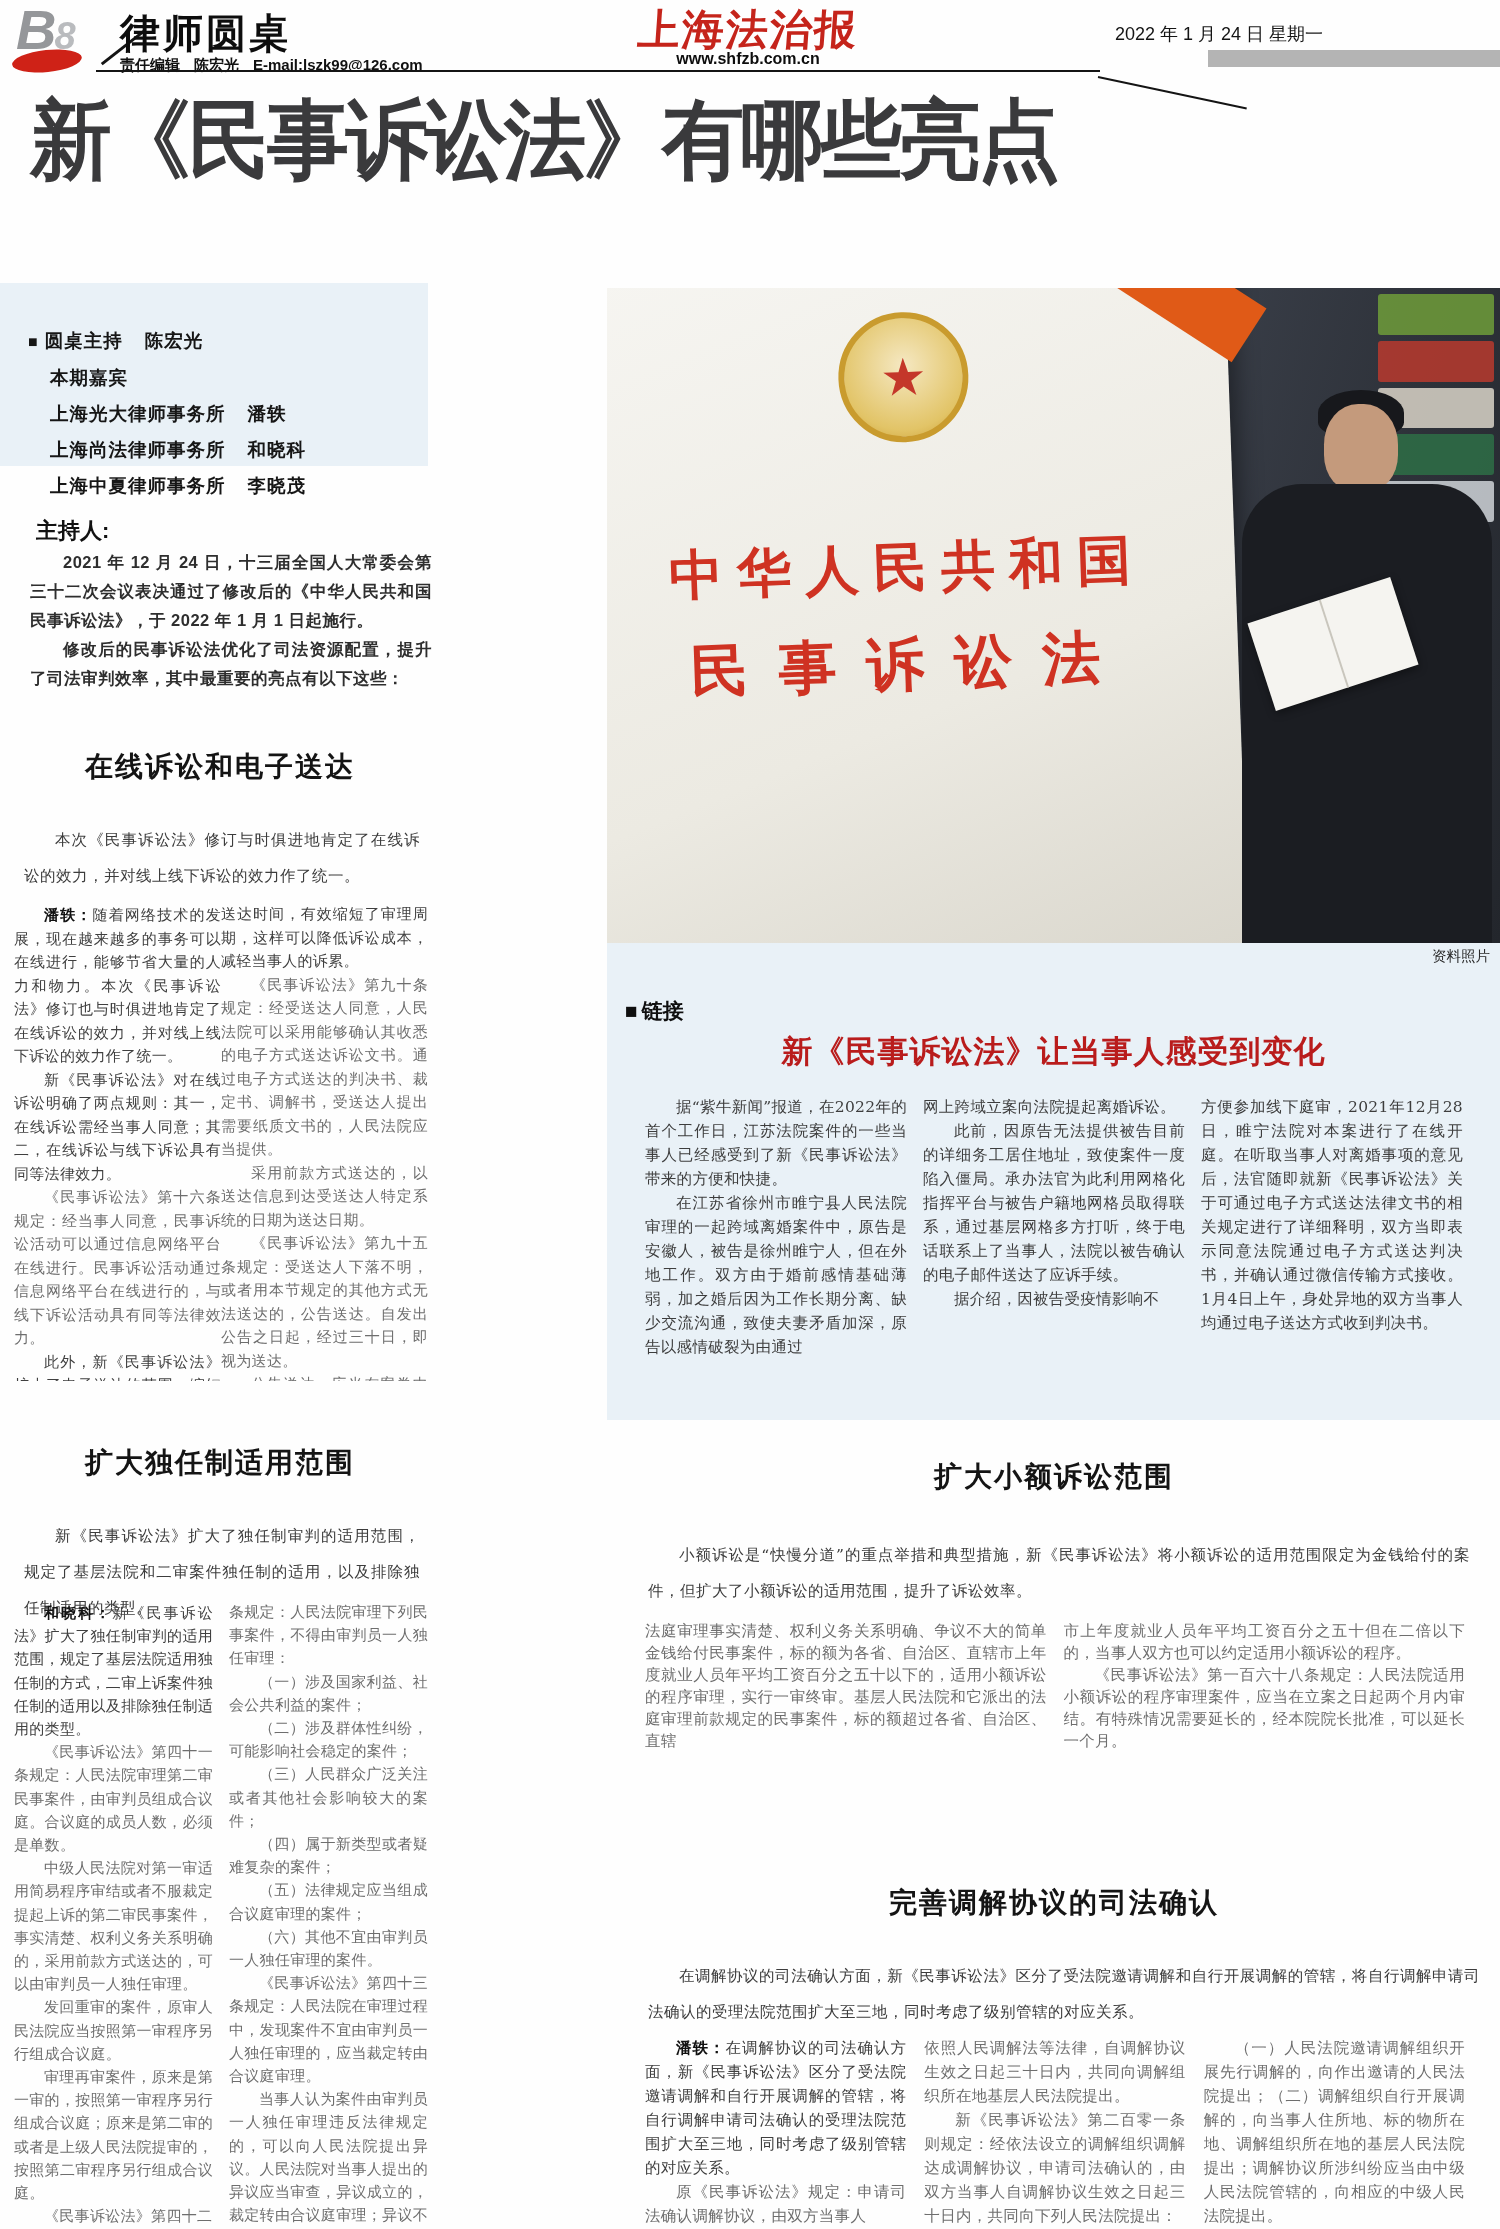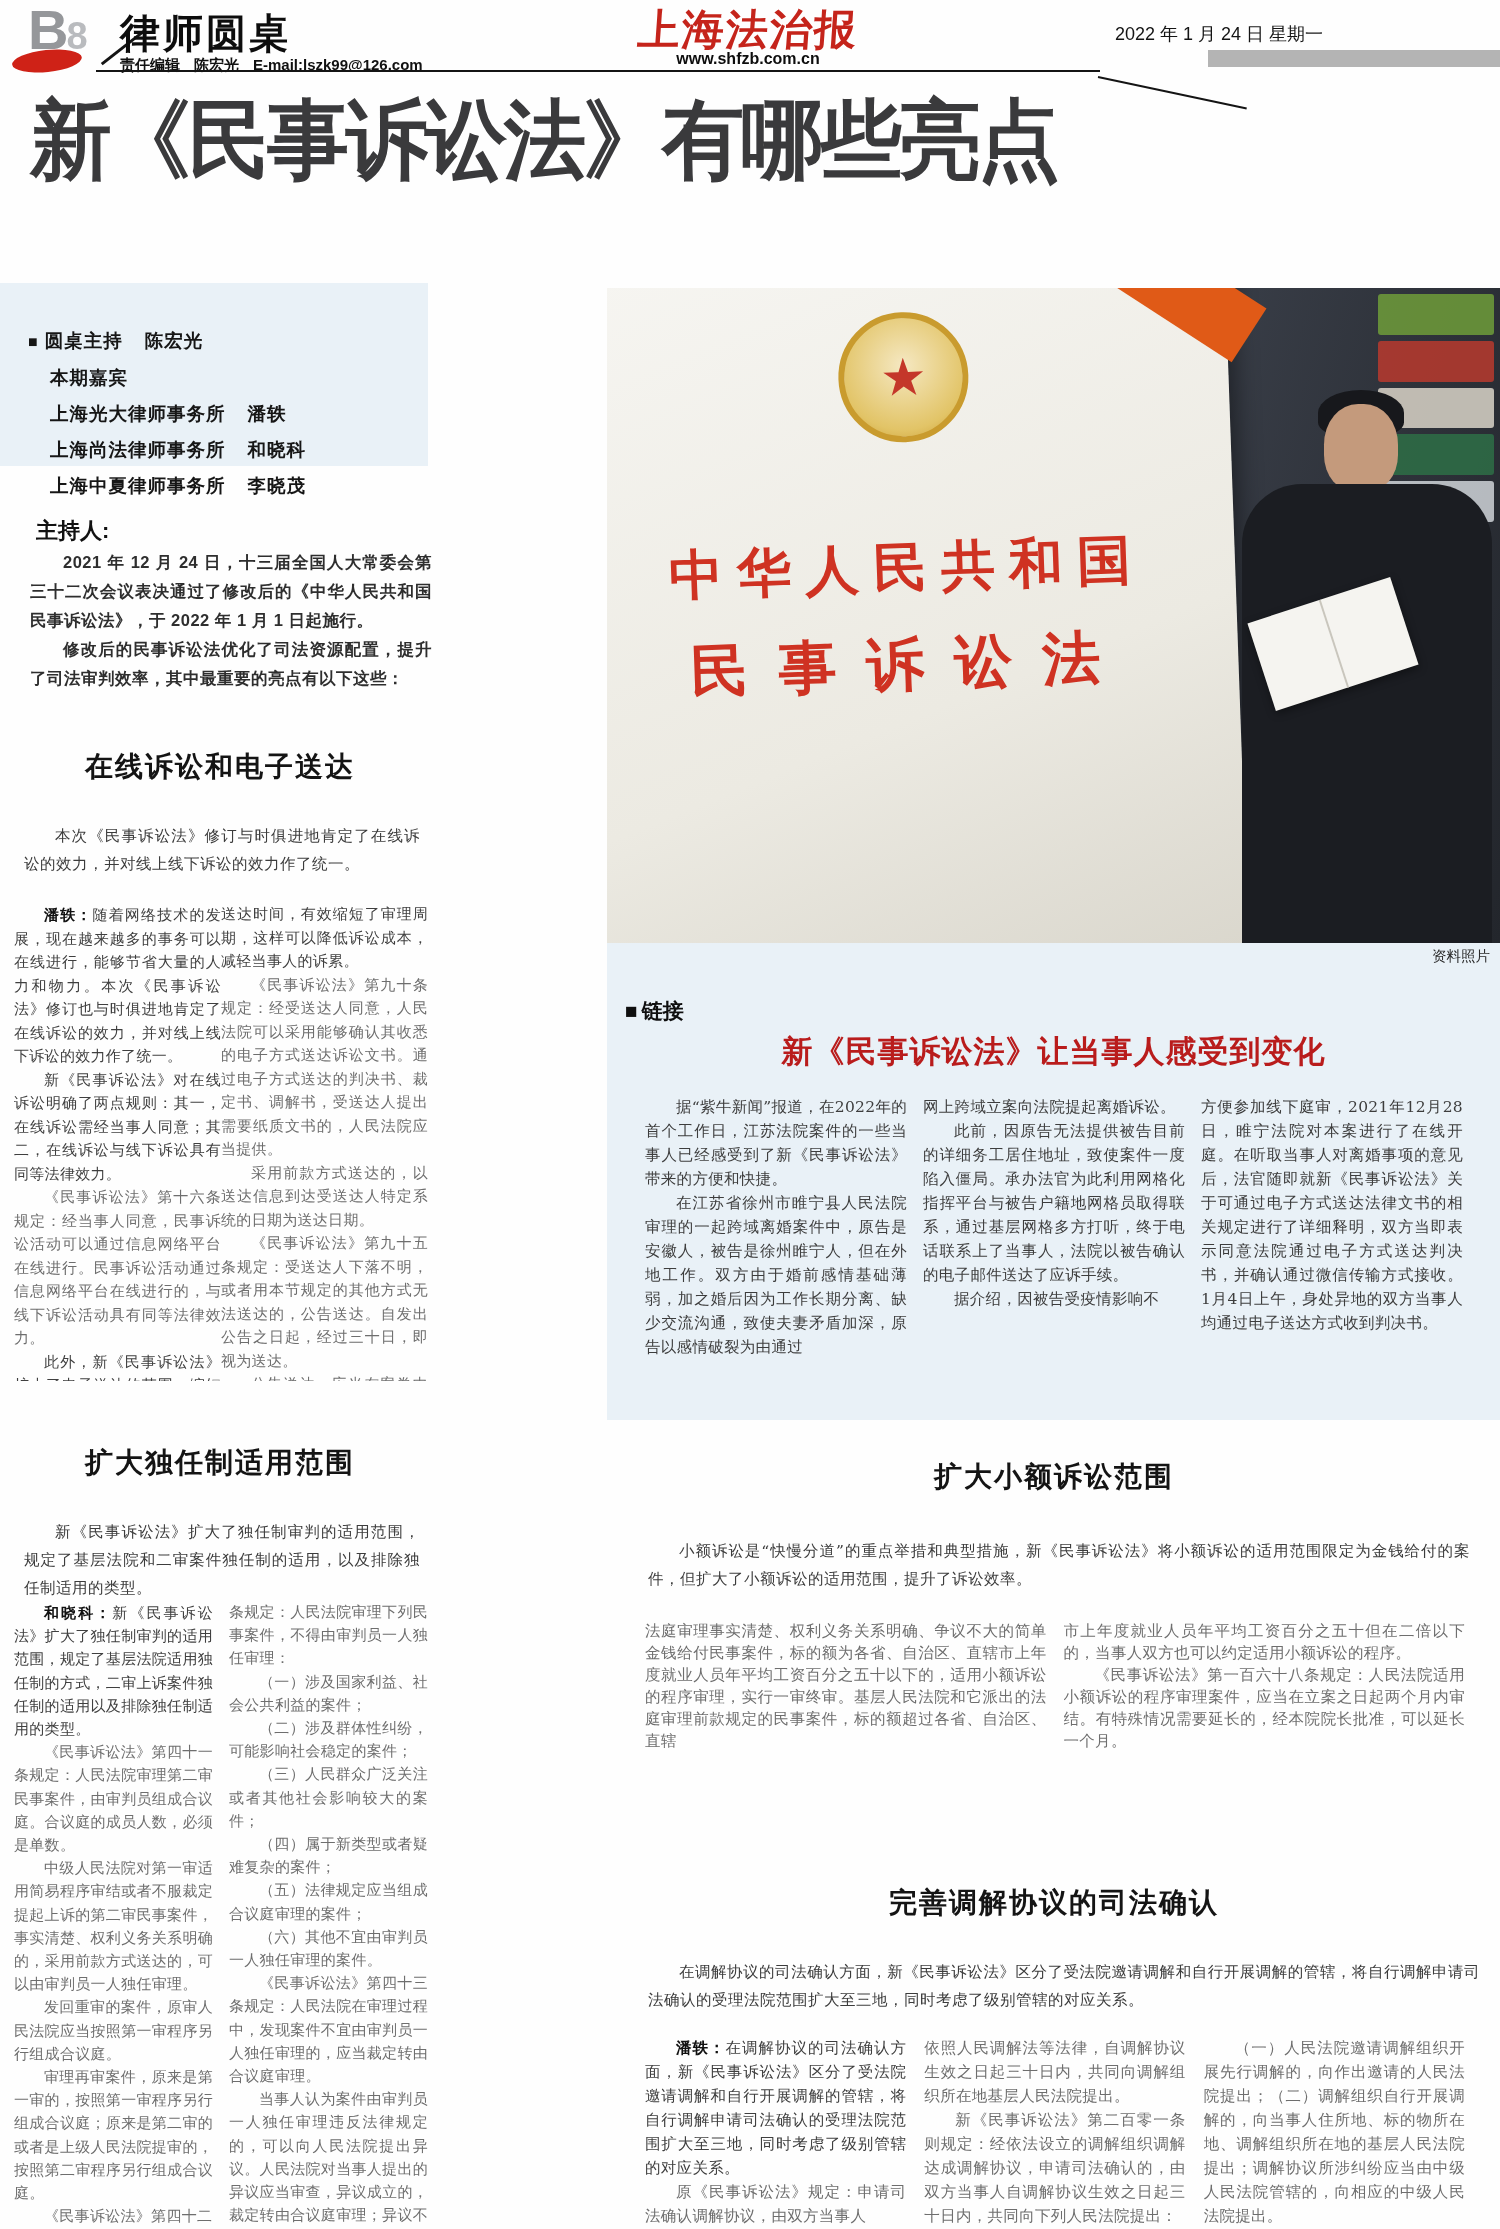--- a/index.html
+++ b/index.html
@@ -2,21 +2,21 @@
 <html><head>
 <meta charset="utf-8">
 <style>
   html,body{margin:0;padding:0;background:#e8e8e8;}
   .page{position:relative;width:1500px;height:2229px;margin:0 auto;background:#fefefe;overflow:hidden;
         font-family:"Liberation Sans",sans-serif;color:#222;}
   .abs{position:absolute;}
 
   
   .b8-ellipse{left:12px;top:50px;width:70px;height:22px;background:#cf2217;border-radius:50%;transform:rotate(-6deg);}
-  .b8-text{left:28px;top:2px;font-size:56px;font-weight:900;color:#95979a;line-height:1;letter-spacing:-2px;}
+  .b8-text{left:16px;top:2px;font-size:56px;font-weight:900;color:#95979a;line-height:1;letter-spacing:-2px;font-style:italic;}
   .b8-text .eight{font-size:38px;color:#b9bbbe;}
   .mast-slash{left:96px;top:46px;width:54px;height:3px;background:#141414;transform:rotate(-38deg);}
   .sec-name{left:120px;top:6px;font-size:40px;font-weight:900;color:#0d0d0d;letter-spacing:3px;}
   .editor-line{left:120px;top:56px;font-size:15px;font-weight:bold;color:#111;}
   .editor-line span{margin-right:14px;}
   .paper-logo{left:618px;top:2px;width:260px;text-align:center;font-family:"DejaVu Serif",serif;
               font-size:42px;font-weight:900;color:#c5241b;letter-spacing:2px;transform:skewX(-4deg);}
   .website{left:618px;top:50px;width:260px;text-align:center;font-size:16px;font-weight:bold;color:#0d0d0d;}
   .date-line{left:1115px;top:22px;font-size:18px;color:#141414;}
   .gray-bar{left:1208px;top:50px;width:292px;height:17px;background:#b4b4b4;}
@@ -35,21 +35,21 @@
   .rt-host{margin-left:-22px;}
 
   
   .mod-label{left:36px;top:516px;font-size:22px;font-weight:900;color:#111;}
   .mod-body{left:30px;top:548px;width:402px;}
   .mod-body p{margin:0;text-indent:2em;text-align:justify;font-size:16.5px;font-weight:700;
               color:#2e2e2e;line-height:29px;letter-spacing:0.5px;}
 
   
   .sec-title{font-size:28px;font-weight:900;color:#141414;text-align:center;letter-spacing:2px;}
-  .sec-intro{font-family:"DejaVu Serif",serif;font-size:15.5px;color:#3c3c3c;line-height:28px;
+  .sec-intro{font-family:"DejaVu Serif",serif;font-size:15.5px;color:#3c3c3c;line-height:36px;
              text-align:justify;text-indent:2em;letter-spacing:0.5px;}
   .cols{display:flex;overflow:hidden;}
   .col{flex:1;overflow:hidden;}
   .col p{margin:0;font-family:"DejaVu Serif",serif;text-align:justify;letter-spacing:0.3px;}
   .col p.p{text-indent:2em;}
   .col p.cont{text-indent:0;}
   .spk{font-family:"Liberation Sans",sans-serif;font-weight:bold;color:#111;}
   .speech{color:#3f3f3f;}
   .q{color:#6e6e6e;}
 

